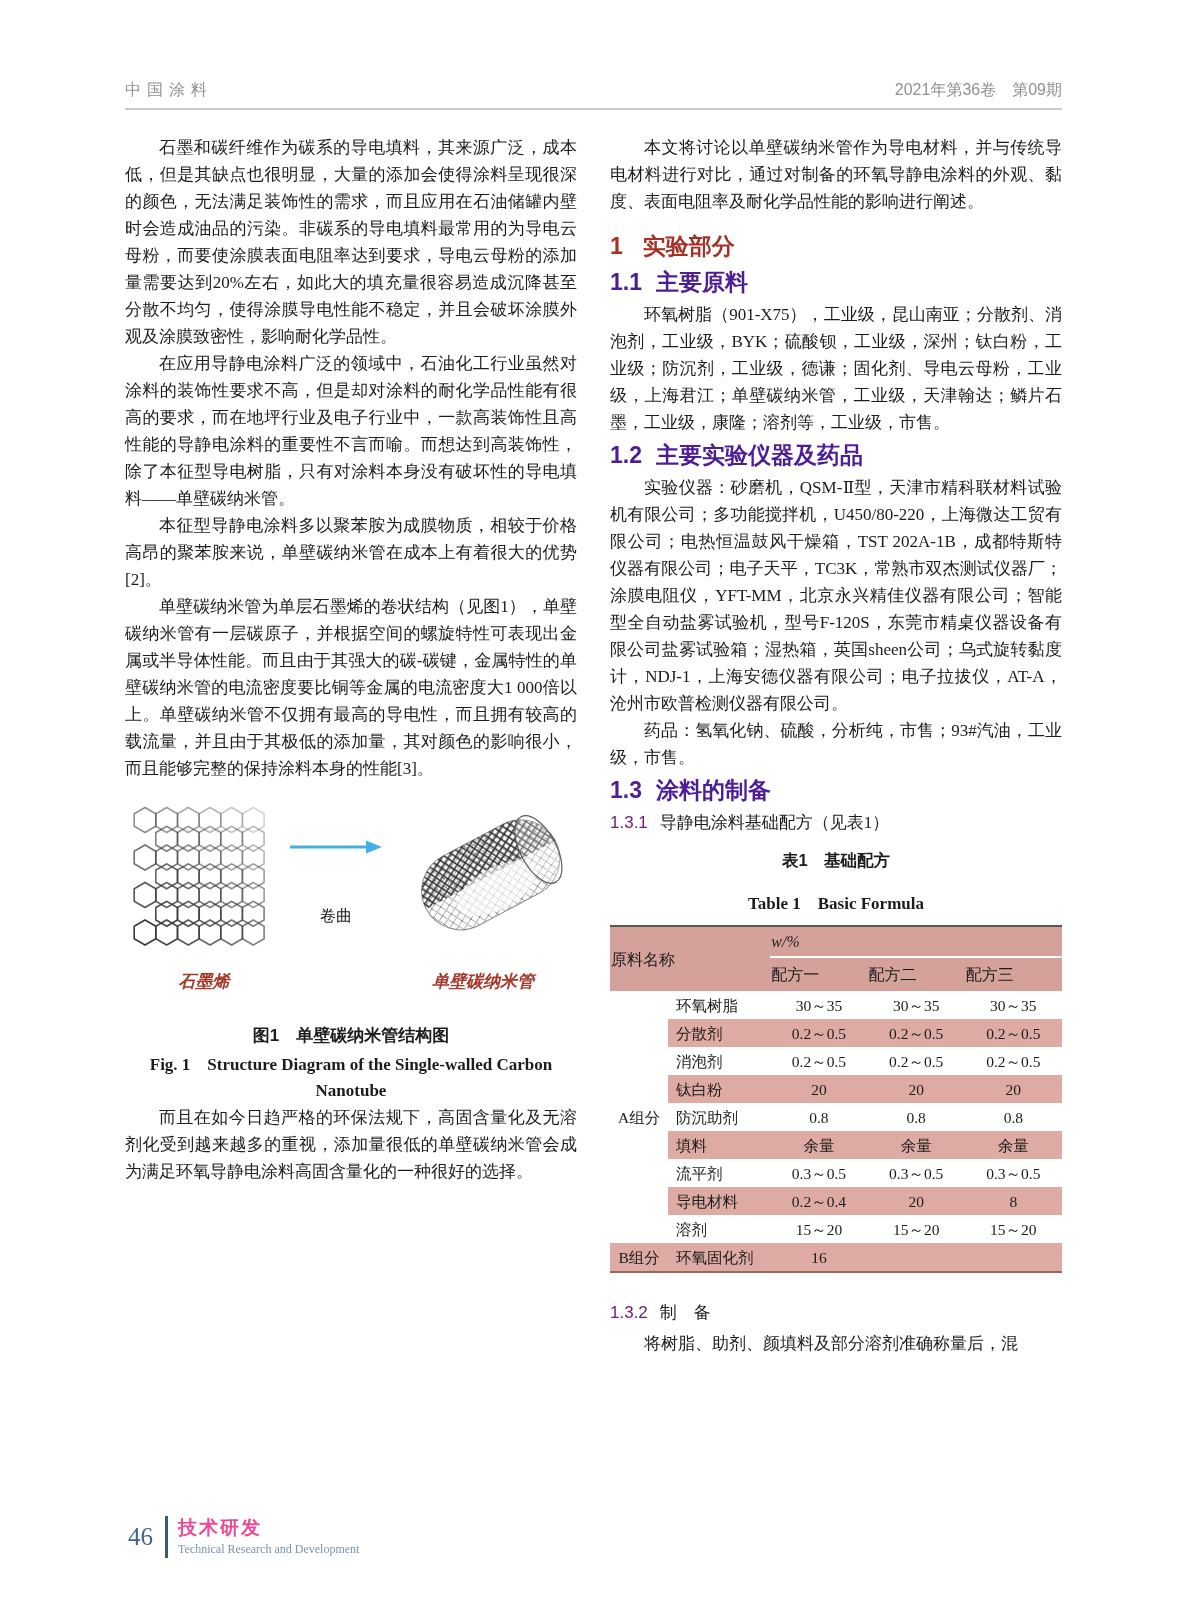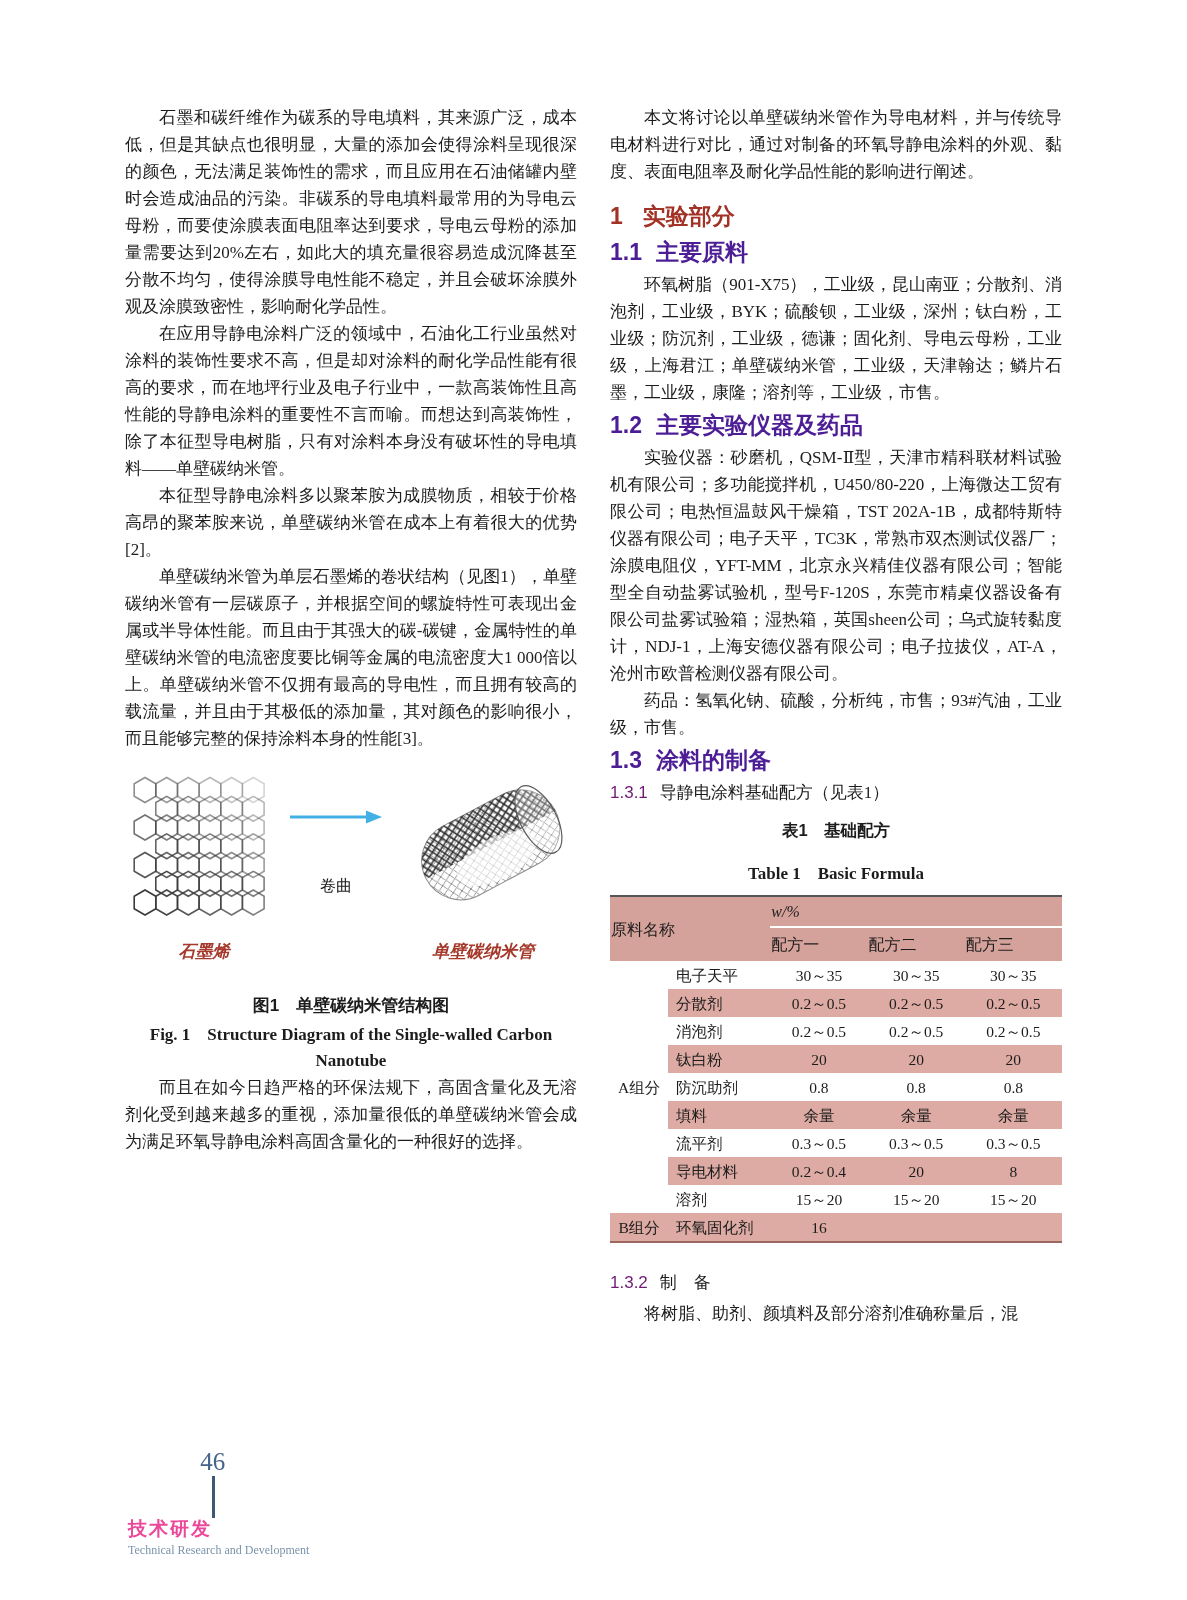--- a/index.html
+++ b/index.html
@@ -64,34 +64,38 @@
   tr.h-frow th { height:31px; }
   table.formula tbody td { height:28px; text-align:center; padding:0; }
   table.formula td.name-cell { text-align:left; padding-left:8px; }
   table.formula .shade { background:#ddaba3; }
   .table-note {
     color:#a03227; font-style:italic; font-size:15.5px; line-height:26px;
     text-indent:2em; margin:7px 0 0 0; text-align:justify;
   }
   .sec132 { margin-top:26px; }
   
-  .page-footer { position:absolute; left:128px; bottom:42px; display:flex; align-items:center;flex-direction:column; }
+  .page-footer { position:absolute; left:128px; bottom:42px; display:flex; align-items:center; }
   .pageno { font-size:25px; color:#46648a; margin-right:12px; }
   .f-divider { width:3px; height:42px; background:#3c5a78; margin-right:10px; }
   .f-cn {
     font-family:"Liberation Sans","DejaVu Sans",sans-serif; font-weight:bold;
     font-size:19px; color:#ec4899; letter-spacing:2px; line-height:22px;
   }
   .f-en { font-size:12px; color:#7a93ab; margin-top:3px; }
 </style>
 </head>
 <body>
 
 <div class="page">
 
+  <div class="page-header">
+    <span class="journal-name">中国涂料</span>
+    <span class="issue-info">2021年第36卷　第09期</span>
+  </div>
 
   <div class="columns">
 
     <div class="col">
       <p class="body">石墨和碳纤维作为碳系的导电填料，其来源广泛，成本低，但是其缺点也很明显，大量的添加会使得涂料呈现很深的颜色，无法满足装饰性的需求，而且应用在石油储罐内壁时会造成油品的污染。非碳系的导电填料最常用的为导电云母粉，而要使涂膜表面电阻率达到要求，导电云母粉的添加量需要达到20%左右，如此大的填充量很容易造成沉降甚至分散不均匀，使得涂膜导电性能不稳定，并且会破坏涂膜外观及涂膜致密性，影响耐化学品性。</p>
       <p class="body">在应用导静电涂料广泛的领域中，石油化工行业虽然对涂料的装饰性要求不高，但是却对涂料的耐化学品性能有很高的要求，而在地坪行业及电子行业中，一款高装饰性且高性能的导静电涂料的重要性不言而喻。而想达到高装饰性，除了本征型导电树脂，只有对涂料本身没有破坏性的导电填料——单壁碳纳米管。</p>
       <p class="body">本征型导静电涂料多以聚苯胺为成膜物质，相较于价格高昂的聚苯胺来说，单壁碳纳米管在成本上有着很大的优势[2]。</p>
       <p class="body">单壁碳纳米管为单层石墨烯的卷状结构（见图1），单壁碳纳米管有一层碳原子，并根据空间的螺旋特性可表现出金属或半导体性能。而且由于其强大的碳-碳键，金属特性的单壁碳纳米管的电流密度要比铜等金属的电流密度大1 000倍以上。单壁碳纳米管不仅拥有最高的导电性，而且拥有较高的载流量，并且由于其极低的添加量，其对颜色的影响很小，而且能够完整的保持涂料本身的性能[3]。</p>
 
       <div class="fig">
@@ -231,21 +235,21 @@
           </tr>
           <tr class="h-frow">
             <th>配方一</th>
             <th>配方二</th>
             <th>配方三</th>
           </tr>
         </thead>
         <tbody id="formula-tbody">
             <tr>
               <td rowspan="9" class="group-cell">A组分</td>
-              <td class="name-cell">电子天平</td>
+              <td class="name-cell">环氧树脂</td>
               <td class="val-cell">30～35</td>
               <td class="val-cell">30～35</td>
               <td class="val-cell">30～35</td>
             </tr>
             <tr>
               <td class="name-cell shade">分散剂</td>
               <td class="val-cell shade">0.2～0.5</td>
               <td class="val-cell shade">0.2～0.5</td>
               <td class="val-cell shade">0.2～0.5</td>
             </tr>

